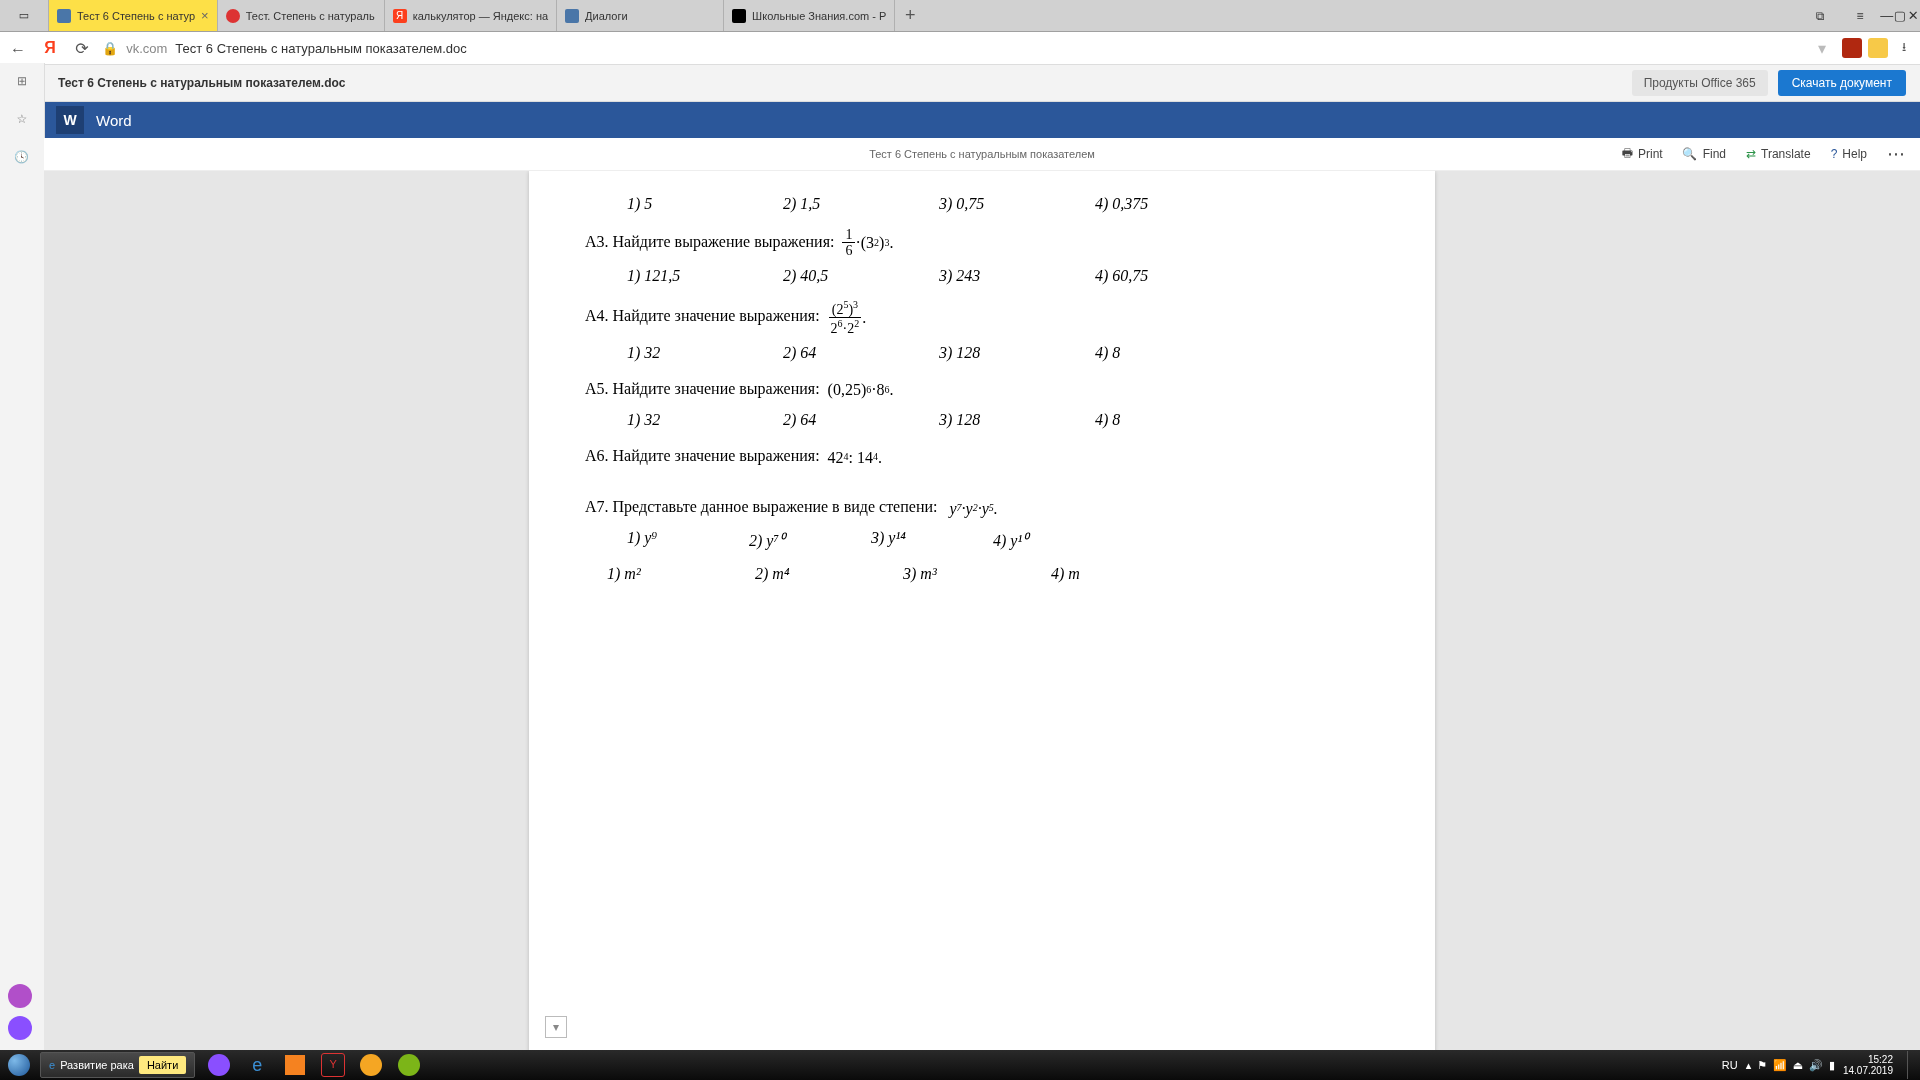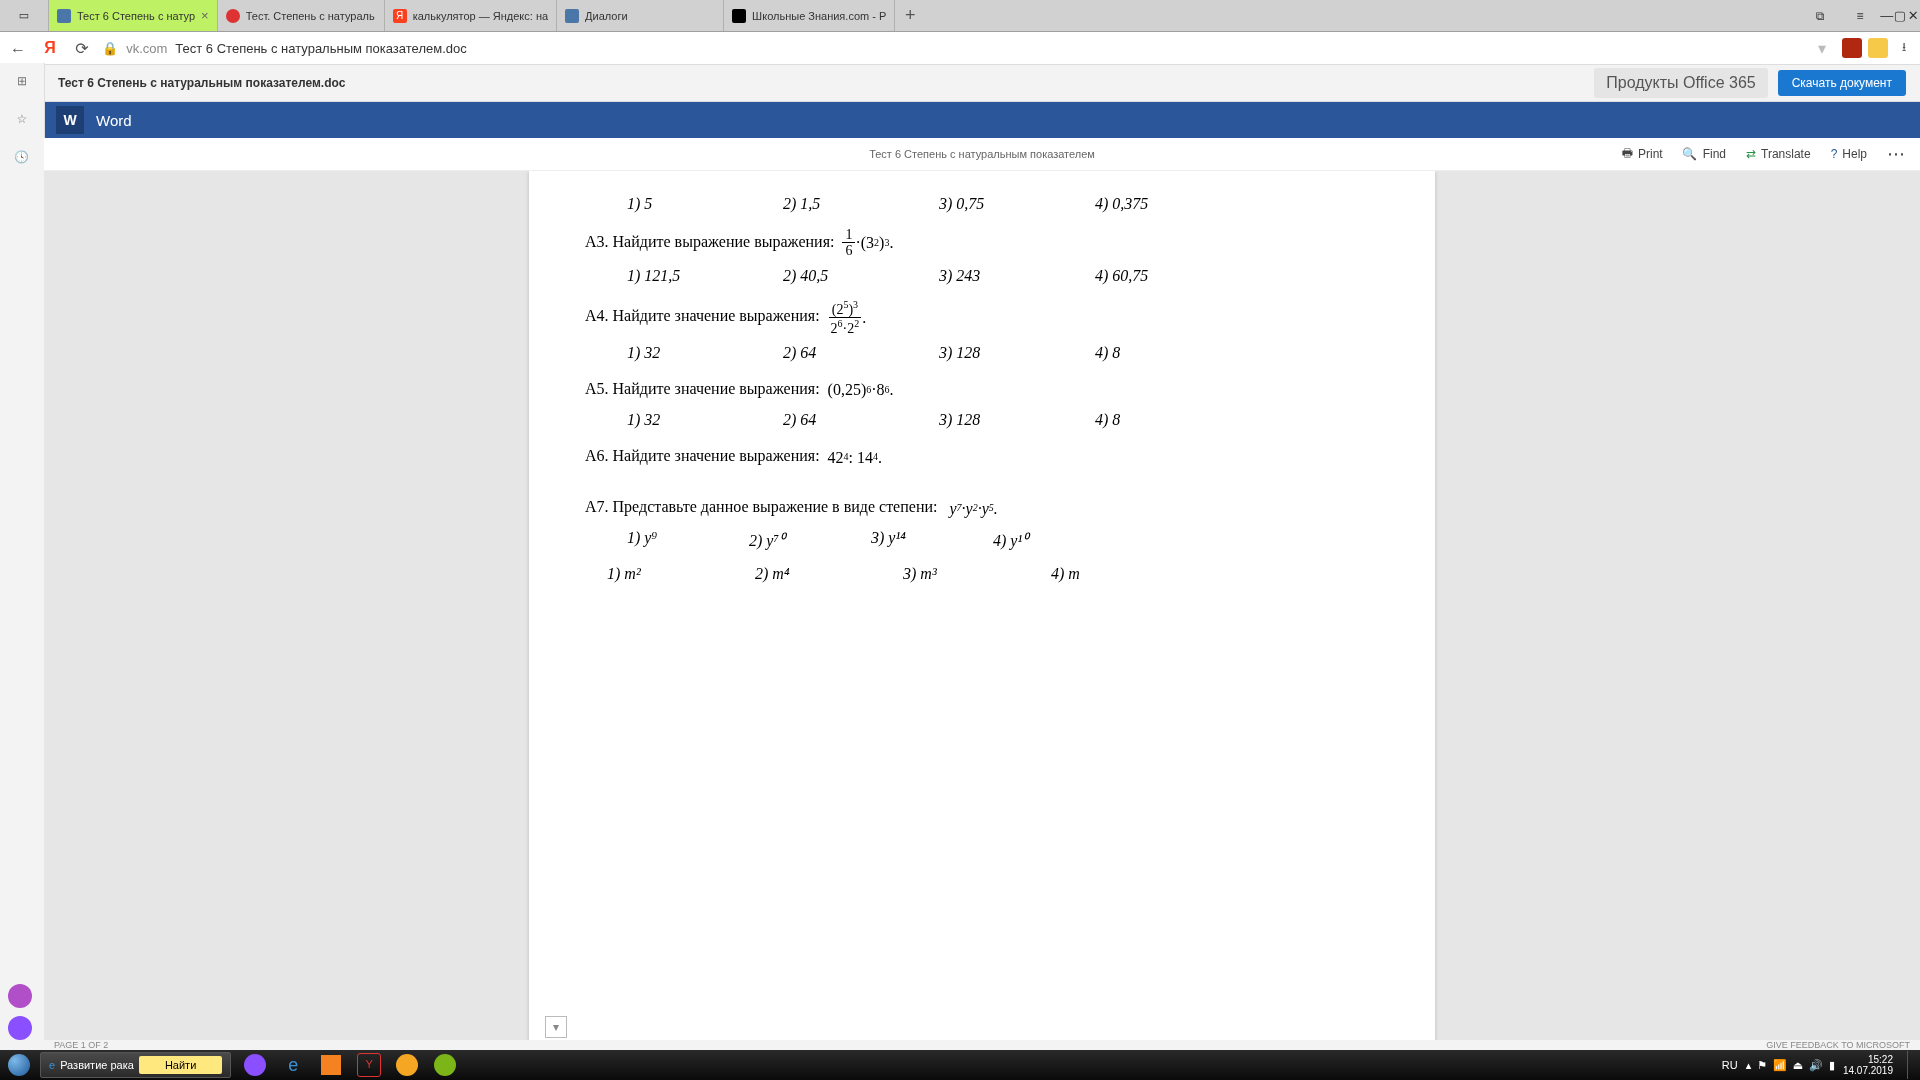--- a/index.html
+++ b/index.html
@@ -1,18 +1,18 @@
 <!DOCTYPE html>
 <html><head>
 <meta charset="utf-8">
 <style>
 html,body{margin:0;padding:0;font-family:Arial,sans-serif;font-size:12px;overflow:hidden;width:1920px;height:1080px;background:#fff}
 .browser-tabs{height:31px;background:#d1d1d1;display:flex;align-items:stretch;border-bottom:1px solid #a0a0a0}
 .tab{display:flex;align-items:center;padding:0 8px;min-width:150px;max-width:200px;border-right:1px solid #b0b0b0;font-size:11px;color:#333;gap:6px;cursor:pointer}
-.tab.active{background:#bef264}
+.tab.active{background:#fde047}
 .tab-icon{width:14px;height:14px;flex-shrink:0;border-radius:2px}
 .tab-close{margin-left:auto;font-size:13px;color:#666}
 .new-tab{width:30px;display:flex;align-items:center;justify-content:center;font-size:18px;color:#555}
 .tab-controls{margin-left:auto;display:flex;align-items:center}
 .tab-controls>div{width:40px;display:flex;align-items:center;justify-content:center;color:#333}
 .win-btns{display:flex;align-items:center}
 .win-btns>div{width:40px;text-align:center;font-size:13px}
 .addr-bar{height:32px;display:flex;align-items:center;padding:0 6px;gap:8px;border-bottom:1px solid #ddd;background:#fff}
 .nav-btn{width:24px;height:24px;display:flex;align-items:center;justify-content:center;color:#555;font-size:16px}
 .url-input{flex:1;display:flex;align-items:center;gap:8px;font-size:13px;color:#333}
@@ -20,21 +20,21 @@
 .domain{color:#888}
 .ext-icons{display:flex;gap:6px}
 .ext-icons>div{width:20px;height:20px;border-radius:3px}
 .side-strip{position:fixed;left:0;top:63px;bottom:30px;width:44px;background:#f3f3f3;border-right:1px solid #ddd;display:flex;flex-direction:column;align-items:center;padding-top:8px;gap:18px}
 .side-strip>div{width:20px;height:20px;display:flex;align-items:center;justify-content:center;color:#777}
 .side-bottom{position:fixed;left:8px;bottom:40px;display:flex;flex-direction:column;gap:8px}
 .side-bottom>div{width:24px;height:24px;border-radius:50%}
 .office-bar{margin-left:44px;height:36px;background:#f3f3f3;display:flex;align-items:center;padding:0 14px;border-bottom:1px solid #ddd}
 .doc-name{font-size:12px;font-weight:600;color:#333}
 .office-right{margin-left:auto;display:flex;gap:10px;align-items:center}
-.btn-light{background:#e5e5e5;padding:6px 12px;border-radius:3px;font-size:16px;color:#555}
+.btn-light{background:#e5e5e5;padding:6px 12px;border-radius:3px;font-size:12px;color:#555}
 .btn-blue{background:#1b78d0;color:#fff;padding:6px 14px;border-radius:3px;font-size:12px}
 .word-ribbon{margin-left:44px;height:36px;background:#2b579a;display:flex;align-items:center;padding:0 12px;color:#fff}
 .word-icon{width:28px;height:28px;background:#1e3f73;display:flex;align-items:center;justify-content:center;font-weight:bold;font-size:14px;margin-right:12px}
 .word-title{font-size:15px}
 .viewer-bar{margin-left:44px;height:32px;background:#fff;display:flex;align-items:center;padding:0 14px;border-bottom:1px solid #eee;position:relative}
 .doc-title-center{position:absolute;left:50%;transform:translateX(-50%);font-size:11px;color:#666}
 .viewer-actions{margin-left:auto;display:flex;gap:20px;align-items:center;font-size:12px;color:#444}
 .viewer-actions>div{display:flex;align-items:center;gap:5px}
 .more-dots{font-size:18px;letter-spacing:1px}
 .doc-area{margin-left:44px;background:#e6e6e6;height:calc(100vh - 63px - 36px - 36px - 32px - 30px);display:flex;justify-content:center;overflow:hidden;position:relative}
@@ -53,21 +53,21 @@
 .status-foot>span:last-child{margin-left:auto}
 .taskbar{position:fixed;bottom:0;left:0;right:0;height:30px;background:linear-gradient(#2a2a2a,#0a0a0a);display:flex;align-items:center;color:#fff;font-size:11px}
 .start-orb{width:38px;height:30px;display:flex;align-items:center;justify-content:center}
 .start-orb>div{width:22px;height:22px;border-radius:50%;background:radial-gradient(circle at 30% 30%,#7db9e8,#1e5799)}
 .task-item{height:24px;background:linear-gradient(#4a4a4a,#2a2a2a);border:1px solid #555;border-radius:2px;margin:0 2px;padding:0 8px;display:flex;align-items:center;gap:5px}
 .task-icons{display:flex;gap:2px;margin-left:4px}
 .task-icons>div{width:36px;height:26px;display:flex;align-items:center;justify-content:center;border-radius:2px}
 .tray{margin-left:auto;display:flex;align-items:center;gap:8px;padding-right:4px}
 .tray-icons{display:flex;gap:6px;align-items:center}
 .clock{text-align:right;line-height:1.1;font-size:10px}
-.hl{background:#ffe97f;color:#000;padding:3px 26px;border-radius:2px}
+.hl{background:#ffe97f;color:#000;padding:3px 8px;border-radius:2px}
 </style>
 </head>
 <body>
 
 <div class="browser-tabs">
   <div class="tab" style="min-width:32px;max-width:32px;justify-content:center">▭</div>
   <div class="tab active">
     <div class="tab-icon" style="background:#4a76a8"></div>
     <span>Тест 6 Степень с натур</span>
     <span class="tab-close">×</span>
@@ -228,24 +228,20 @@
     </div>
 
     <div class="answers i" style="gap:68px;margin-left:22px">
       <span>1)  m²</span>
         <span>2)  m⁴</span>
         <span>3)  m³</span>
         <span>4)  m</span>
     </div>
 
     <div class="foot-icon">▾</div>
-  </div>
-  <div class="status-foot">
-    <span>PAGE 1 OF 2</span>
-    <span>GIVE FEEDBACK TO MICROSOFT</span>
   </div>
 </div>
 
 <div class="taskbar">
   <div class="start-orb">
       <div></div>
     </div>
   <div class="task-item">
     <span style="color:#3b8fd4">e</span>
     <span>Развитие рака</span>

